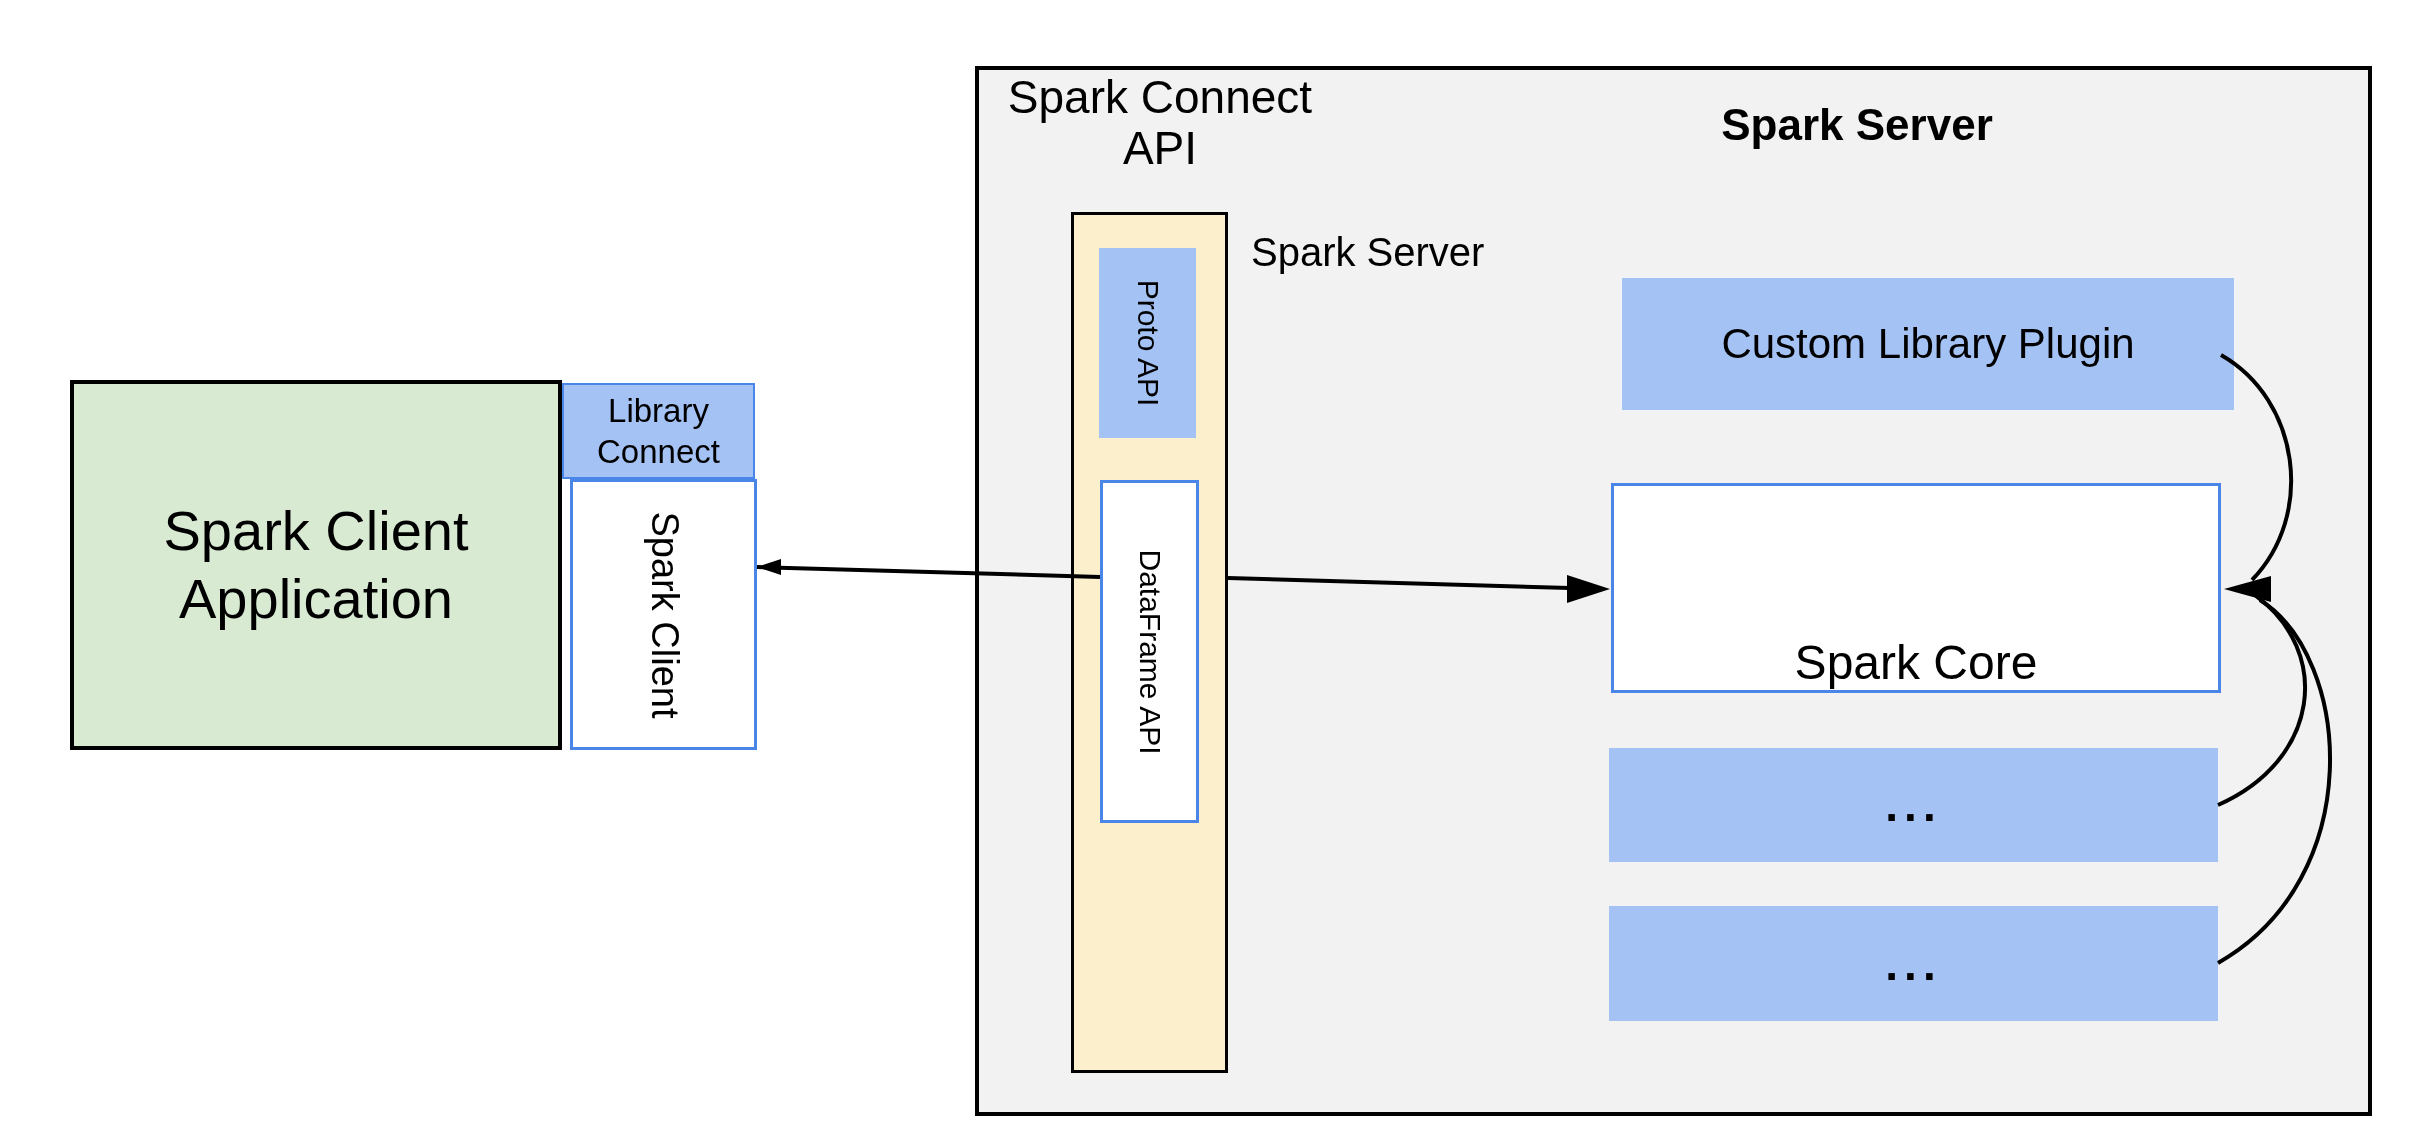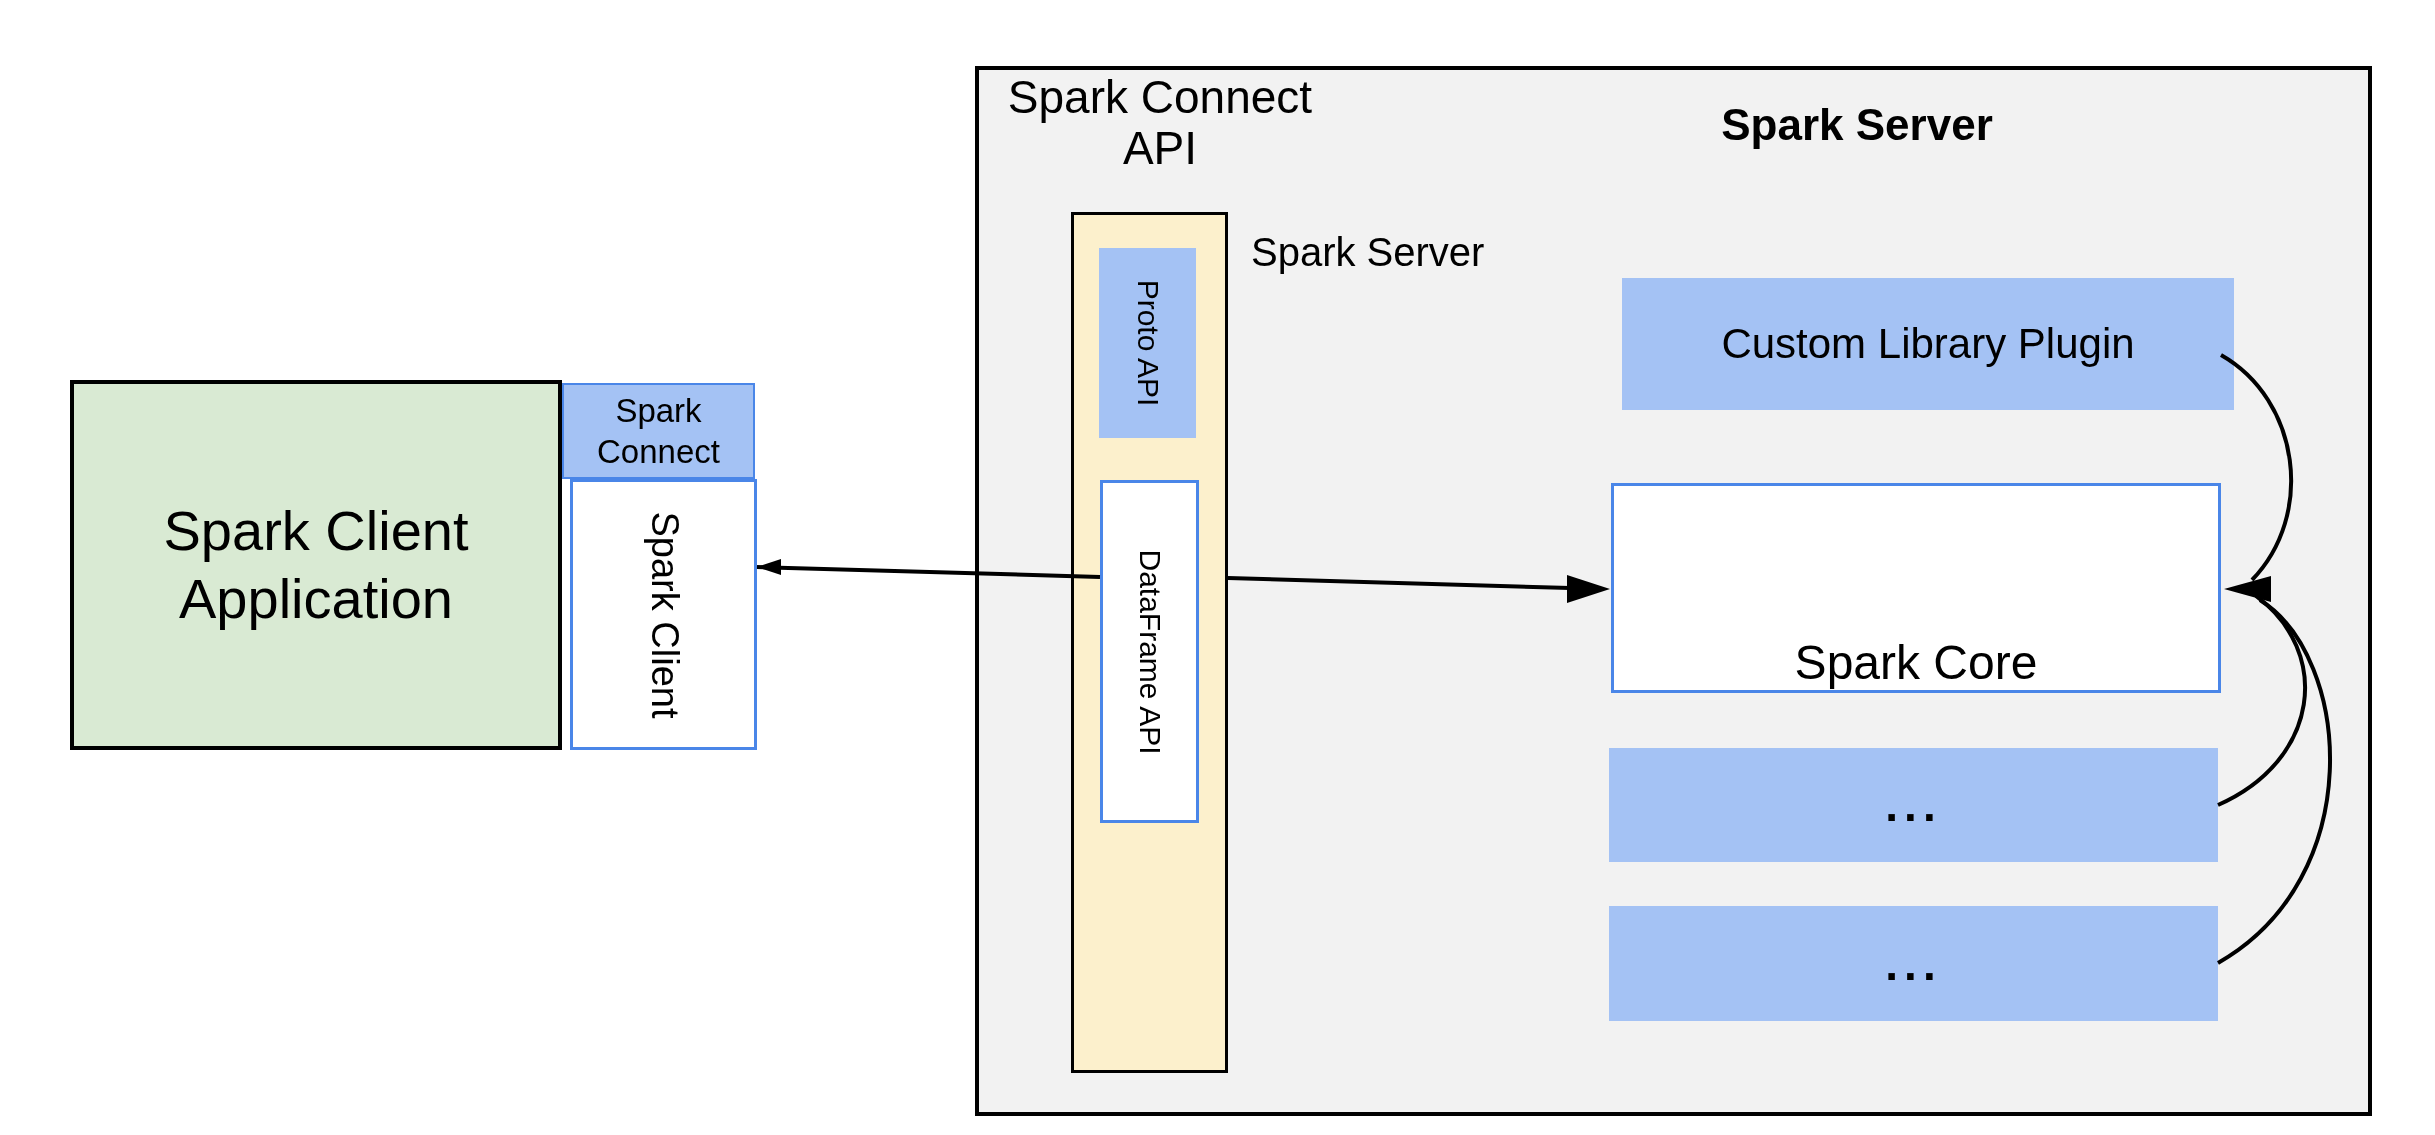--- a/index.html
+++ b/index.html
@@ -94,21 +94,21 @@
 
   <div class="box green-box">
     <div class="app-text">
       <div>Spark Client</div>
       <div>Application</div>
     </div>
   </div>
 
   <div class="box package-box">
     <div class="package-text">
-      <div>Spark</div>
+      <div>Library</div>
       <div>Connect</div>
     </div>
   </div>
 
   <div class="box client-box">
     <div class="vbox">
       <span class="vtext client-vtext">Spark Client</span>
     </div>
   </div>
 

